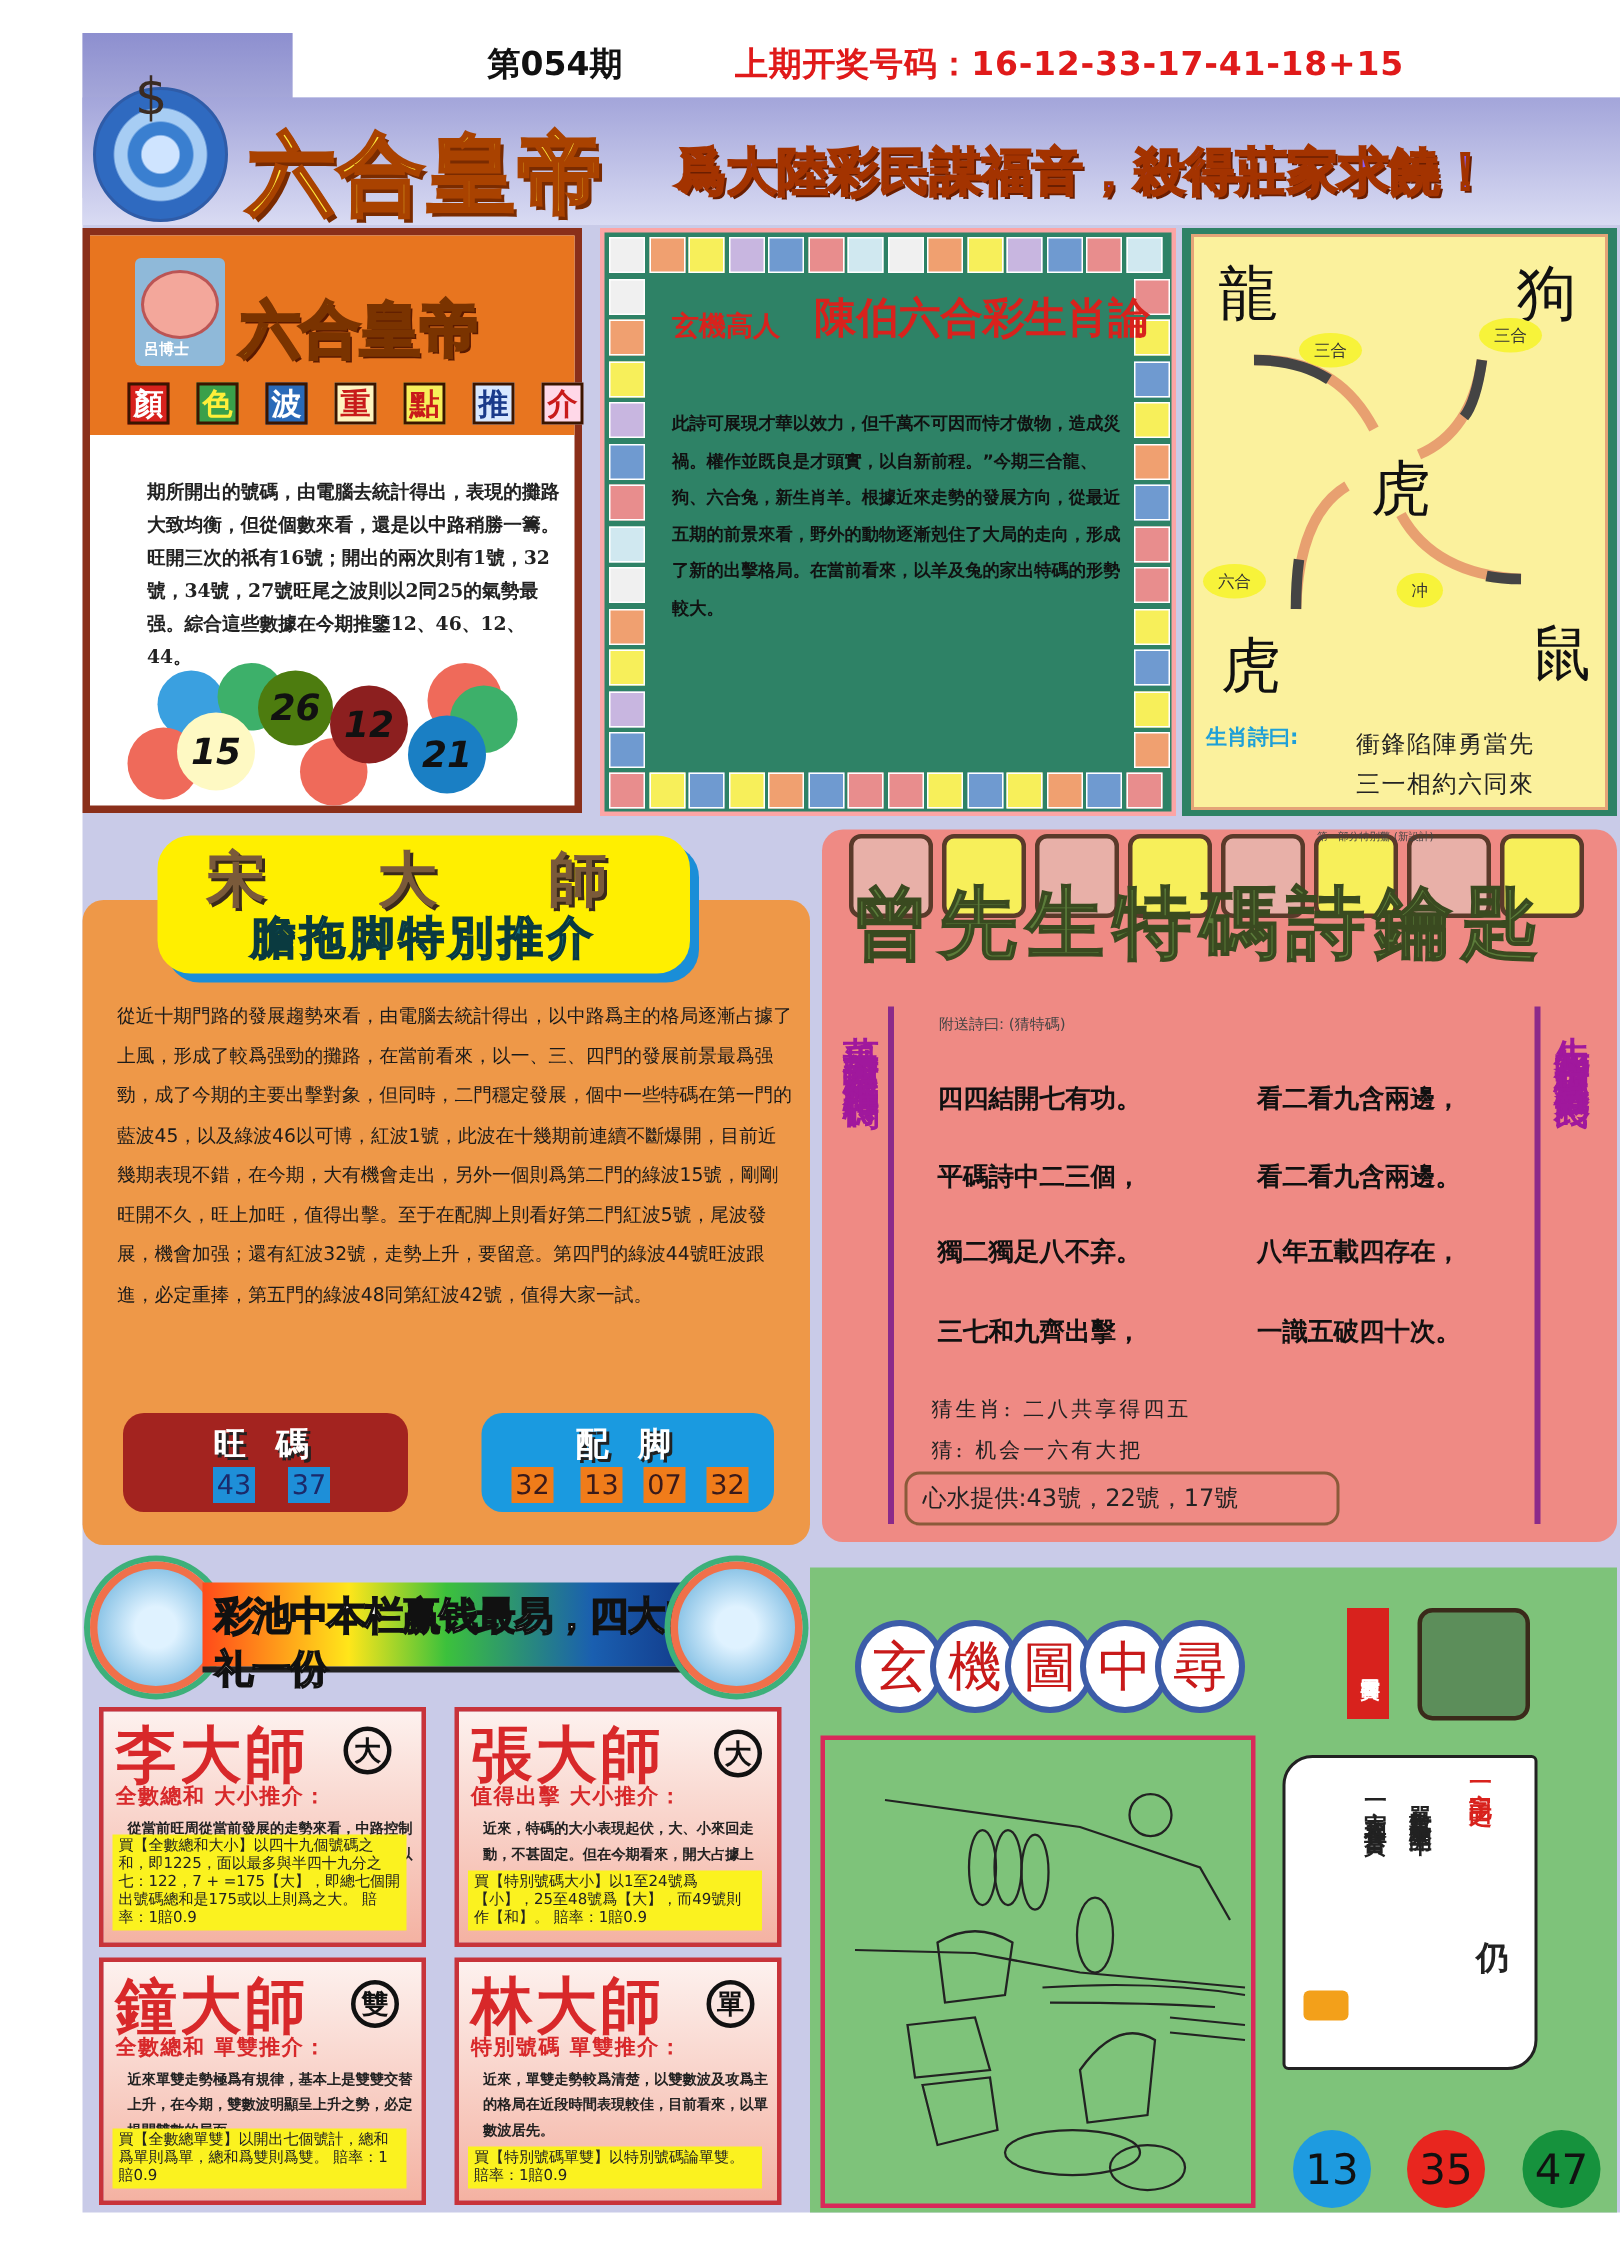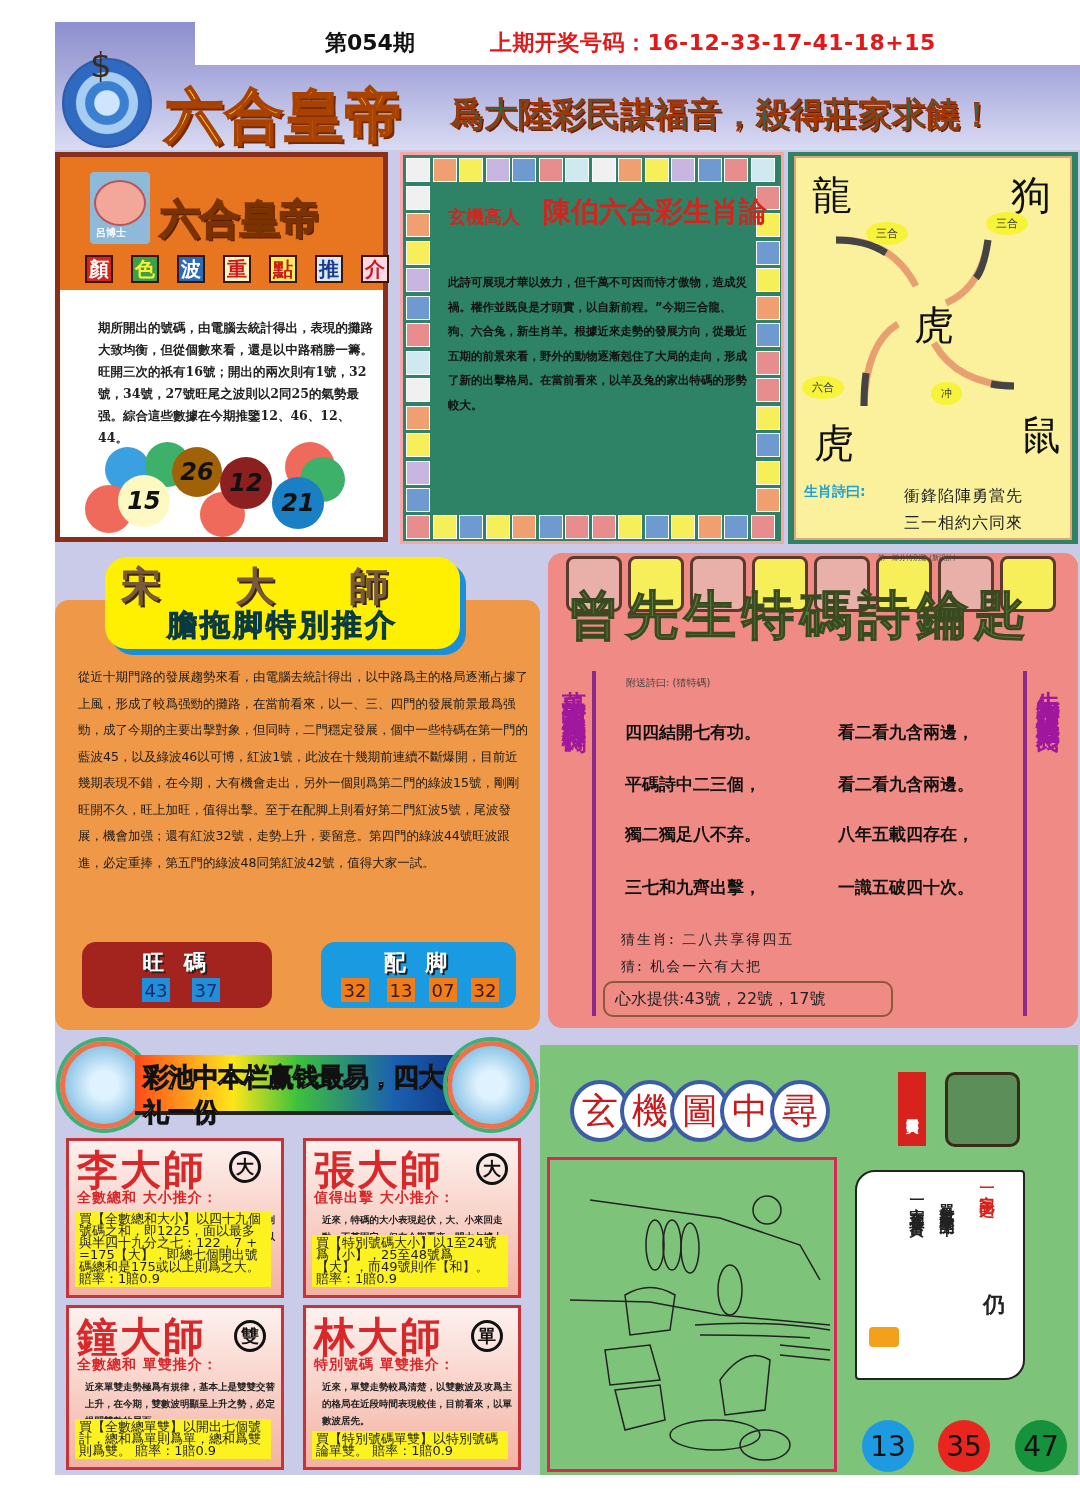--- a/index.html
+++ b/index.html
@@ -8,21 +8,21 @@
 
 #page-bg{left:55px;top:22px;width:1025px;height:1453px;background:#c9cbe8}
 #hdr-white{left:195px;top:0;width:885px;height:65px;background:#fff}
 #hdr-logo-box{left:55px;top:22px;width:140px;height:110px;background:linear-gradient(#8d8fcf,#c9cbe8)}
 #issue{left:325px;top:28px;font-size:22px;font-weight:bold;color:#111}
 #prev{left:490px;top:28px;font-size:22px;font-weight:bold;color:#e01a1a;letter-spacing:.5px}
 #banner{left:55px;top:65px;width:1025px;height:85px;background:linear-gradient(#a3a5da,#d9dbf3)}
 #logo-circle{left:62px;top:58px;width:90px;height:90px;border-radius:50%;background:radial-gradient(#cfe4ff 20%,#3a7fd0 22%,#3a7fd0 35%,#a7cdf4 37%,#a7cdf4 50%,#2f6ac0 52%);border:2px solid #2f5ca8}
 #logo-man{left:90px;top:45px;font-size:34px;color:#3a2b22}
 #banner-title{left:165px;top:78px;font-size:58px;font-weight:900;color:#ffeb3b;-webkit-text-stroke:2px #a94200;text-shadow:3px 3px 0 #7a2b00;letter-spacing:2px}
-#banner-slogan{left:450px;top:92px;font-size:34px;font-weight:400;color:#0f766e;-webkit-text-stroke:1.5px #a33300;text-shadow:2px 2px 0 #6b1e00}
+#banner-slogan{left:450px;top:92px;font-size:34px;font-weight:700;color:#8b5cf6;-webkit-text-stroke:1.5px #a33300;text-shadow:2px 2px 0 #6b1e00}
 
 #p1{left:55px;top:152px;width:333px;height:390px;border:5px solid #8a2f1a;background:#fff}
 #p1-top{left:0;top:0;width:100%;height:133px;background:#e8751f}
 #p1-mascot{left:30px;top:15px;width:60px;height:72px;background:#8fb9d9;border-radius:4px}
 #p1-face{left:4px;top:8px;width:52px;height:46px;border-radius:50%;background:#f3a79b;border:2px solid #b55}
 #p1-mascot-lbl{left:6px;top:54px;font-size:10px;color:#fff;font-weight:bold}
 #p1-title{left:100px;top:35px;font-size:40px;font-weight:900;color:#ffef3a;-webkit-text-stroke:2px #7a3300;text-shadow:2px 2px 0 #5a1a00}
 #p1-sub{left:25px;top:98px;display:flex;gap:18px}
 .p1chip{width:28px;height:28px;font-size:20px;font-weight:900;display:flex;align-items:center;justify-content:center;border:2px solid #3a1500}
 #p1-text{left:38px;top:160px;width:280px;font-family:"DejaVu Serif","Liberation Serif",serif;font-size:12.5px;line-height:22px;color:#222;font-weight:bold}
@@ -36,21 +36,21 @@
 
 #p3{left:788px;top:152px;width:290px;height:392px;background:#2e8266;padding:5px}
 #p3-in{left:6px;top:4px;width:278px;height:384px;background:#fbf19d;border:2px solid #e4a477}
 .zod{position:absolute;font-family:"DejaVu Serif","Liberation Serif",serif;font-size:40px;color:#111}
 .tag{position:absolute;background:#f7f33a;border-radius:50%;font-size:11px;padding:4px 10px;color:#333}
 #p3-poem-lbl{left:8px;top:325px;font-size:14px;font-weight:bold;color:#1ea0d8}
 .p3poem{position:absolute;font-family:"DejaVu Serif","Liberation Serif",serif;font-size:16px;color:#222;letter-spacing:1px}
 
 #p4-bg{left:55px;top:600px;width:485px;height:430px;background:#ee9848;border-radius:14px}
 #p4-badge{left:105px;top:557px;width:355px;height:92px;background:#ffef00;border-radius:22px;box-shadow:6px 6px 0 #1a8ed8}
-#p4-title{left:16px;top:2px;width:100%;text-align:left;font-size:40px;font-weight:900;color:#7a5a3a;letter-spacing:30px;text-shadow:2px 2px 0 #3b2a1a}
+#p4-title{left:4px;top:2px;width:100%;text-align:center;font-size:40px;font-weight:900;color:#7a5a3a;letter-spacing:30px;text-shadow:2px 2px 0 #3b2a1a}
 #p4-sub{left:0;top:48px;width:100%;text-align:center;font-size:30px;font-weight:900;color:#1c7c8a;-webkit-text-stroke:1px #0a3a40;letter-spacing:3px}
 #p4-text{left:78px;top:664px;width:452px;font-size:12.5px;line-height:26.5px;color:#1a1a1a}
 .pill{position:absolute;border-radius:14px;height:66px}
 .pill-title{position:absolute;top:6px;width:100%;text-align:center;font-size:22px;font-weight:900;color:#fff;letter-spacing:6px;text-shadow:2px 2px 0 #222}
 .nbox{position:absolute;top:36px;height:24px;font-size:18px;color:#1b2a6a;display:flex;align-items:center;justify-content:center;width:28px}
 
 #p5{left:548px;top:553px;width:530px;height:475px;background:#ef8a84;border-radius:14px}
 #p5-locks{left:18px;top:3px;width:490px;height:58px;display:flex;gap:6px}
 .lock{flex:1;height:56px;border:3px solid #5a3a2a;border-radius:8px}
 #p5-title{left:20px;top:28px;font-size:52px;font-weight:900;color:#5b7c3a;letter-spacing:6px;-webkit-text-stroke:1px #3a4a20}
@@ -64,21 +64,21 @@
 
 #p6-banner{left:55px;top:1038px;width:485px;height:95px}
 #p6-strip{left:80px;top:17px;width:325px;height:60px;background:linear-gradient(90deg,#ff4a1a,#ffe61a 30%,#3cc13c 50%,#1a5fb0 80%,#123a8a);border-bottom:4px solid #222}
 #p6-strip-txt{left:88px;top:22px;font-size:26px;font-weight:900;color:#fff;-webkit-text-stroke:1px #111;letter-spacing:-1px}
 .coin{position:absolute;width:88px;height:88px;border-radius:50%;background:radial-gradient(#dff2ff 25%,#5ba9d8);border:5px solid #f0704a;box-shadow:0 0 0 4px #3db07a}
 .card{position:absolute;background:linear-gradient(#fdf1ee,#f4b2a2);border:3px solid #c8333a}
 .card-name{position:absolute;left:8px;top:2px;font-size:41px;font-weight:900;color:#d8282a;letter-spacing:2px}
 .card-circle{position:absolute;width:32px;height:32px;border:3px solid #111;border-radius:50%;font-size:18px;font-weight:bold;display:flex;align-items:center;justify-content:center;color:#111}
 .card-sub{position:absolute;left:8px;top:48px;font-size:14px;font-weight:900;color:#d8282a;letter-spacing:1px}
 .card-body{position:absolute;left:16px;top:70px;width:190px;font-size:9.5px;line-height:17px;color:#222;font-weight:bold}
-.card-foot{position:absolute;left:6px;bottom:8px;width:196px;background:#fbf21f;font-size:13px;line-height:12px;color:#222;padding:2px 4px}
+.card-foot{position:absolute;left:6px;bottom:8px;width:196px;background:#fbf21f;font-size:10px;line-height:12px;color:#222;padding:2px 4px}
 
 #p7{left:540px;top:1045px;width:538px;height:430px;background:#7ec37a}
 #p7-title{left:30px;top:35px;height:62px;width:260px;display:flex}
 .cloud{width:62px;height:62px;border-radius:50%;background:#fff;border:4px solid #3c5ca8;margin-left:-10px;display:flex;align-items:center;justify-content:center;font-size:36px;font-family:"DejaVu Serif","Liberation Serif",serif;color:#c81a1a}
 #p7-seal{left:358px;top:27px;width:28px;height:74px;background:#d8221d;color:#fff;font-size:13px;writing-mode:vertical-rl;display:flex;align-items:center;justify-content:center;font-weight:bold}
 #p7-icon{left:405px;top:27px;width:75px;height:75px;background:#5c8e5a;border:3px solid #3a2a1a;border-radius:10px}
 #p7-picture{left:7px;top:112px;width:290px;height:315px;border:3px solid #d8285a}
 #p7-scroll{left:315px;top:125px;width:170px;height:210px;background:#fff;border:2px solid #222;border-radius:20px 4px 20px 4px}
 .scol{position:absolute;writing-mode:vertical-rl;font-size:15px;font-weight:bold;color:#222;letter-spacing:3px}
 .res{position:absolute;width:52px;height:52px;border-radius:50%;font-size:28px;display:flex;align-items:center;justify-content:center;color:#111}
@@ -115,21 +115,21 @@
     </div>
   </div>
   <div class="abs" id="p1-text">期所開出的號碼，由電腦去統計得出，表現的攤路大致均衡，但從個數來看，還是以中路稍勝一籌。旺開三次的祇有16號；開出的兩次則有1號，32號，34號，27號旺尾之波則以2同25的氣勢最强。綜合這些數據在今期推鑒12、46、12、44。</div>
   <div class="ball" style="left:45px;top:290px;width:45px;height:45px;background:#3aa0e0"></div>
   <div class="ball" style="left:85px;top:285px;width:45px;height:45px;background:#3db06a"></div>
   <div class="ball" style="left:25px;top:328px;width:48px;height:48px;background:#ef6a5a"></div>
   <div class="ball" style="left:140px;top:335px;width:45px;height:45px;background:#ef6a5a"></div>
   <div class="ball" style="left:225px;top:285px;width:50px;height:50px;background:#ef6a5a"></div>
   <div class="ball" style="left:240px;top:300px;width:45px;height:45px;background:#3db06a"></div>
   <div class="ball" style="left:58px;top:318px;width:52px;height:52px;background:#fef9c3">15</div>
-  <div class="ball" style="left:112px;top:290px;width:50px;height:50px;background:#a16207">26</div>
+  <div class="ball" style="left:112px;top:290px;width:50px;height:50px;background:#4d7c0f">26</div>
   <div class="ball" style="left:160px;top:300px;width:52px;height:52px;background:#8c1f1f">12</div>
   <div class="ball" style="left:212px;top:320px;width:52px;height:52px;background:#1a7fc4">21</div>
 </div>
 
 <div class="abs" id="p2">
   <div id="p2-tiles">
       <div class="tile" style="left: 3px; top: 3px; background: rgb(240, 240, 240);"></div>
       <div class="tile" style="left: 3px; top: 360px; background: rgb(232, 141, 141);"></div>
       <div class="tile" style="left: 29.5px; top: 3px; background: rgb(240, 160, 112);"></div>
       <div class="tile" style="left: 29.5px; top: 360px; background: rgb(247, 239, 90);"></div>

